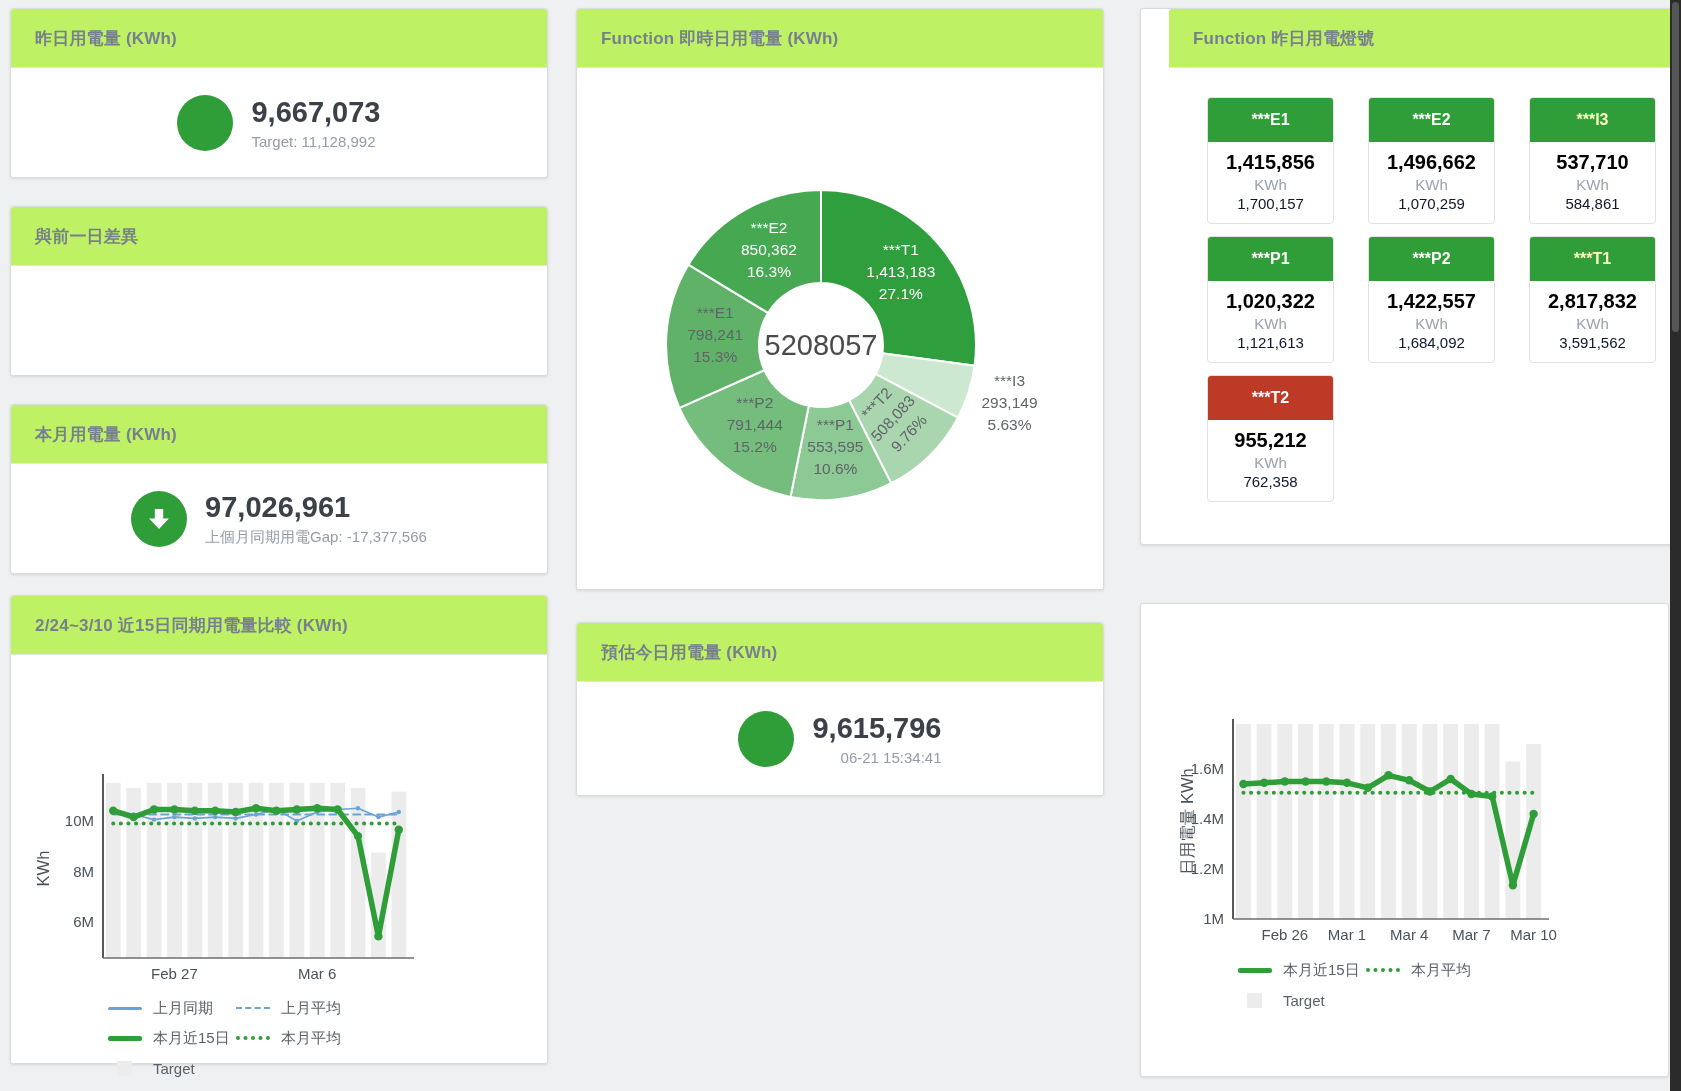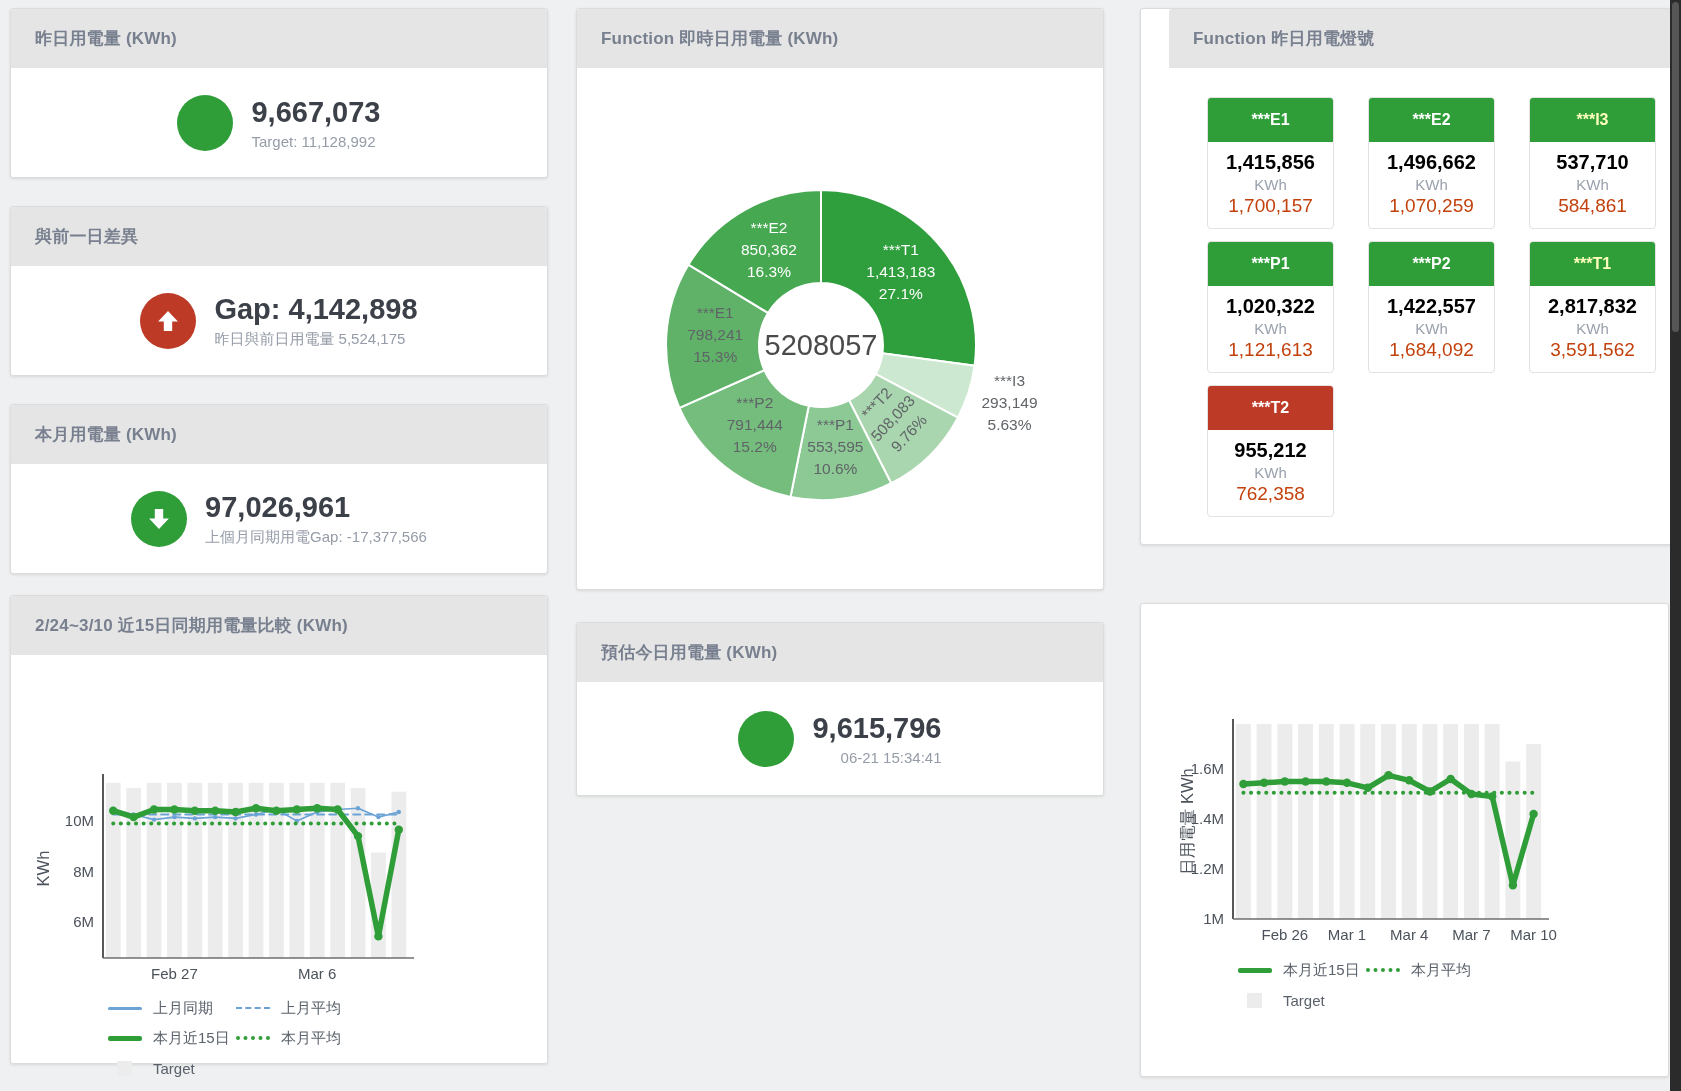--- a/index.html
+++ b/index.html
@@ -1,33 +1,33 @@
 <!DOCTYPE html>
 <html><head>
 <meta charset="utf-8">
 <style>
   html,body{margin:0;padding:0;background:#eef0f1;font-family:"Liberation Sans","DejaVu Sans",sans-serif;}
   .stage{position:relative;width:1681px;height:1091px;background:#eef0f1;overflow:hidden;}
   .panel{position:absolute;background:#fff;border:1px solid #dcdcdc;border-radius:3px;box-shadow:0 1px 3px rgba(0,0,0,.10);}
-  .panel-header{height:58px;background:#e5e5e5;border-bottom:1px solid #e4e4e4;border-radius:3px 3px 0 0;
+  .panel-header{height:58px;background:#bef264;border-bottom:1px solid #e4e4e4;border-radius:3px 3px 0 0;
     display:flex;align-items:center;padding:0 24px;font-weight:bold;font-size:17px;color:#78808f;letter-spacing:.2px;}
   .stat-body{display:flex;align-items:center;justify-content:center;gap:18px;height:calc(100% - 58px);}
   .circle{width:56px;height:56px;border-radius:50%;display:flex;align-items:center;justify-content:center;flex:none;}
   .green-bg{background:#2f9e38;}
   .red-bg{background:#bc3a26;}
   .stat-text .big{font-size:29px;font-weight:bold;color:#3c4048;line-height:1.15;}
   .stat-text .sub{font-size:15px;color:#959ca8;margin-top:3px;}
   .align-right{text-align:right;}
   
   .tiles{padding:29px 38px 0 38px;display:grid;grid-template-columns:repeat(3,127px);column-gap:34px;row-gap:12px;}
   .tile{border:1px solid #e2e2e2;border-radius:4px;overflow:hidden;text-align:center;background:#fff;}
   .tile-h{padding:13px 0;font-weight:bold;font-size:16px;}
   .tile-v{font-size:20px;font-weight:bold;color:#000000;margin-top:9px;}
   .tile-u{font-size:15px;color:#9aa1ac;margin-top:2px;}
-  .tile-t{font-size:19px;color:#c2410c;margin:2px 0 11px 0;}
+  .tile-t{font-size:15px;color:#0f172a;margin:2px 0 11px 0;}
   
   .chart-body{height:calc(100% - 58px);}
   svg text{font-family:"Liberation Sans","DejaVu Sans",sans-serif;}
   .legend{padding-left:97px;margin-top:4px;}
   .lrow{display:flex;align-items:center;height:22px;margin-top:8px;}
   .litem{display:flex;align-items:center;min-width:128px;font-size:15px;color:#5a616b;cursor:pointer;}
   .sw{width:34px;margin-right:11px;flex:none;}
   .sw.line-thin{height:3px;border-radius:2px;}
   .sw.line-thick{height:5px;border-radius:2px;}
   .sw.dashed{height:0;border-top:2px dashed;}
@@ -50,31 +50,20 @@
       <span class="stat-text">
         <div class="big">9,667,073</div>
         <div class="sub">Target: 11,128,992</div>
       </span>
     </div>
   </div>
 
   <div class="panel" style="left:10px;top:206px;width:536px;height:168px;">
     <div class="panel-header">
       <span>與前一日差異</span>
-    </div>
-    <div class="stat-body">
-      <span class="circle red-bg">
-        <svg width="28" height="28" viewBox="0 0 24 24">
-          <path d="M12 3.5 L20.5 12.5 H15.6 V20.5 H8.4 V12.5 H3.5 Z" fill="#ffffff"></path>
-        </svg>
-      </span>
-      <span class="stat-text">
-        <div class="big">Gap: 4,142,898</div>
-        <div class="sub">昨日與前日用電量 5,524,175</div>
-      </span>
     </div>
   </div>
 
   <div class="panel" style="left:10px;top:404px;width:536px;height:168px;">
     <div class="panel-header">
       <span>本月用電量 (KWh)</span>
     </div>
     <div class="stat-body">
       <span class="circle green-bg">
         <svg width="28" height="28" viewBox="0 0 24 24">

